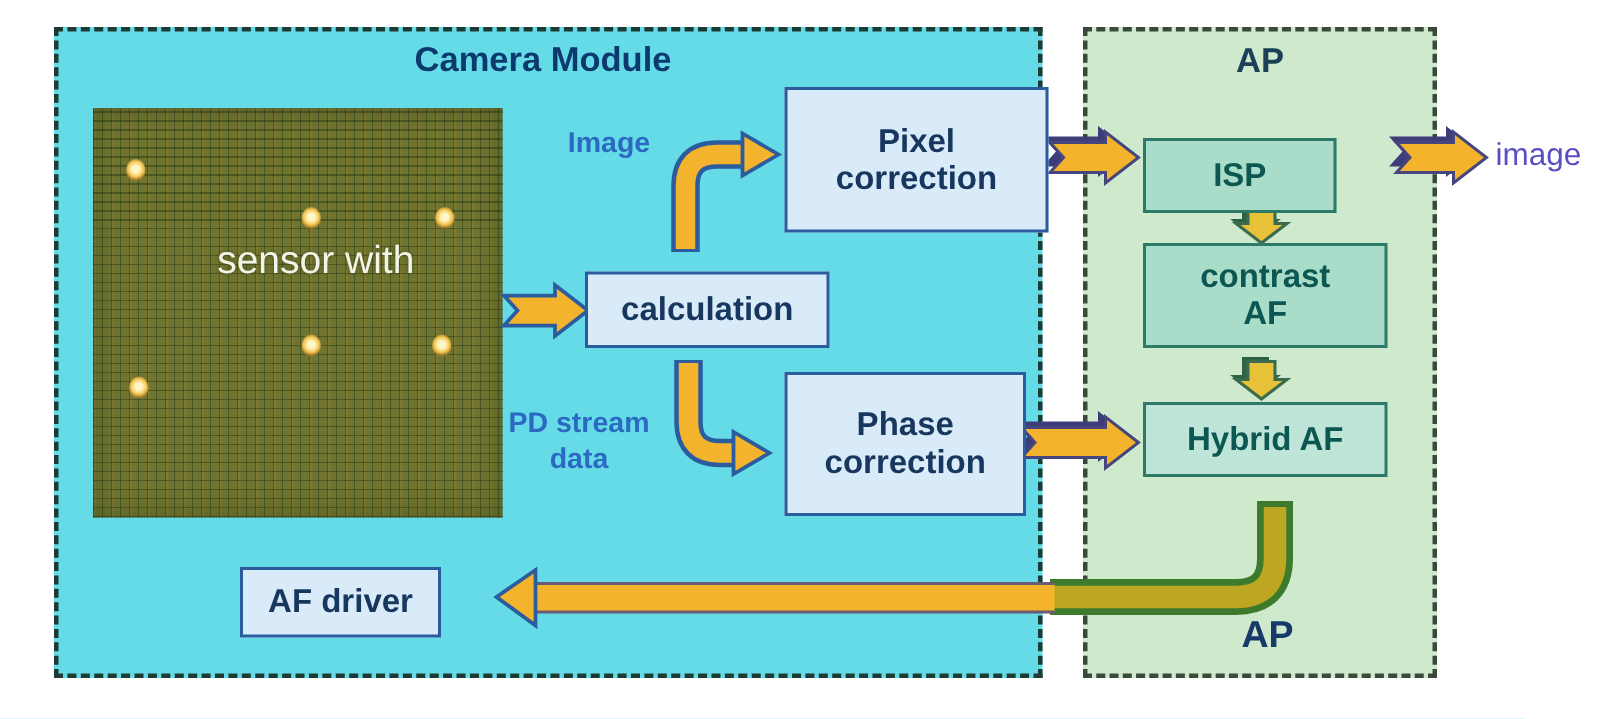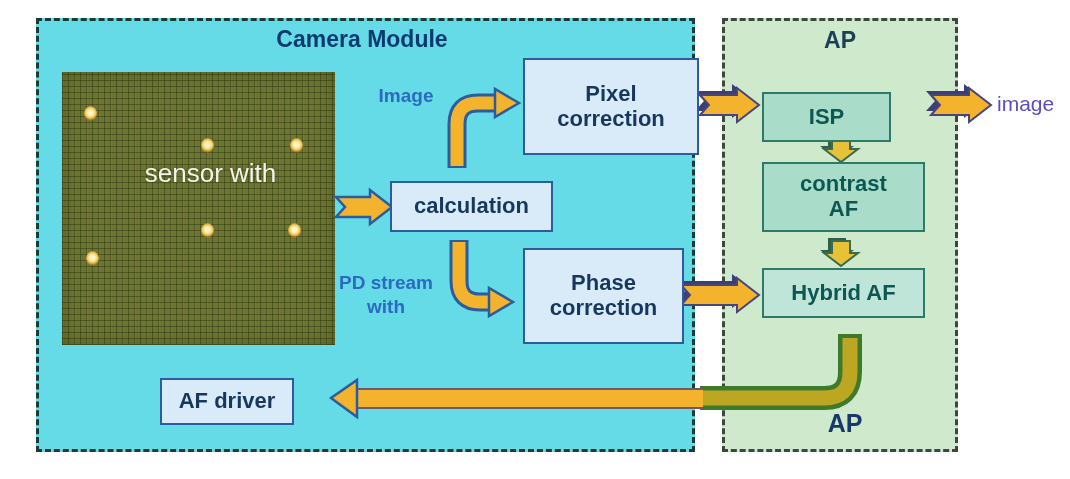--- a/index.html
+++ b/index.html
@@ -121,21 +121,21 @@
       <path d="M832,241 L850,241 L850,253 L858,253 L841,266 L824,253 L832,253 Z" fill="#2e6247" transform="translate(-4,-3)"></path>
       <path d="M832,241 L850,241 L850,253 L858,253 L841,266 L824,253 L832,253 Z" fill="#e7c138" stroke="#3a6b4e" stroke-width="2"></path>
     </g>
   </svg>
 
   <div class="flow-label two-line" style="left:360px;top:84px;width:92px;">
     <span>Image</span>
   </div>
   <div class="flow-label two-line" style="left:338px;top:271px;width:96px;">
     <span>PD stream</span>
-    <span>with</span>
+    <span>data</span>
   </div>
 
   <div class="box blue-box" style="left:390px;top:181px;width:163px;height:51px;">calculation</div>
 
   <div class="box blue-box two-line" style="left:523px;top:58px;width:176px;height:97px;">
     <span>Pixel</span>
     <span>correction</span>
   </div>
 
   <div class="box blue-box two-line" style="left:523px;top:248px;width:161px;height:96px;">

